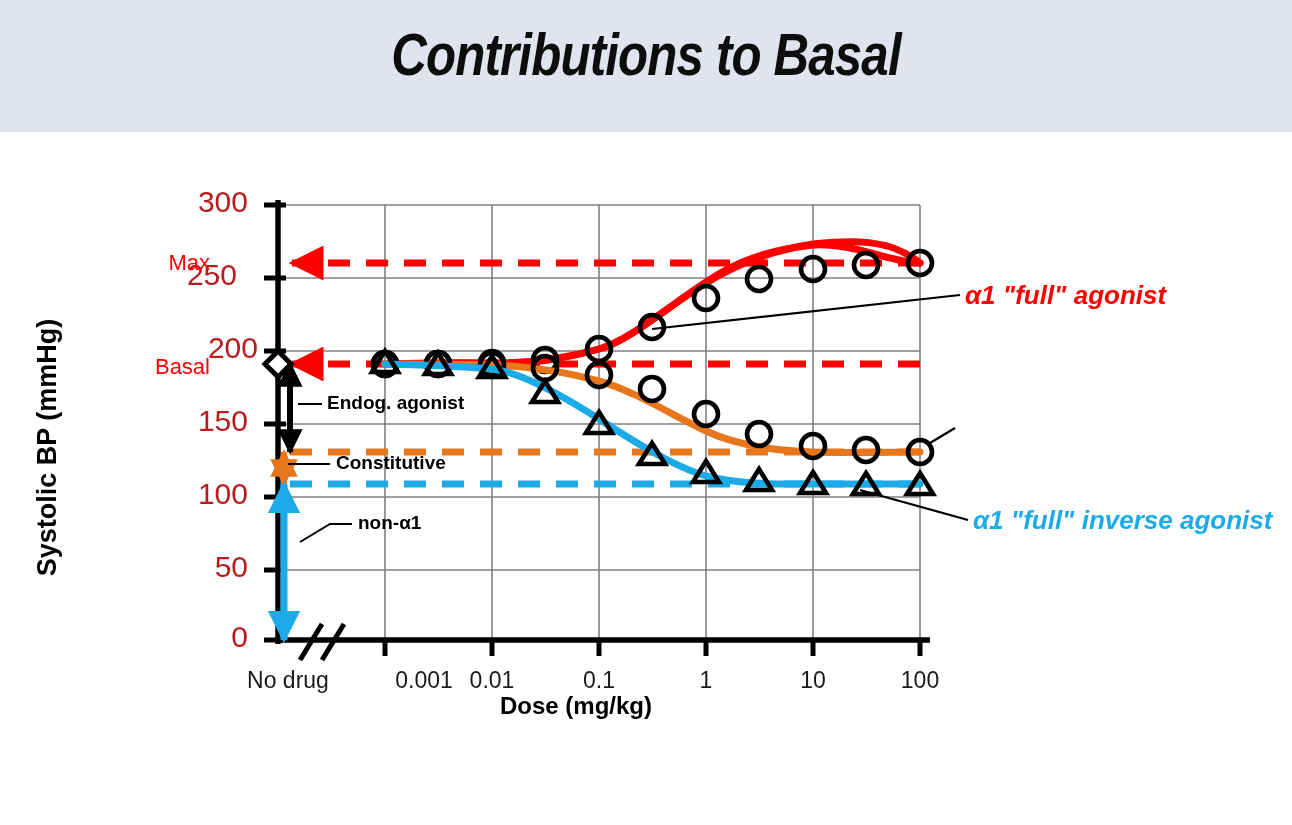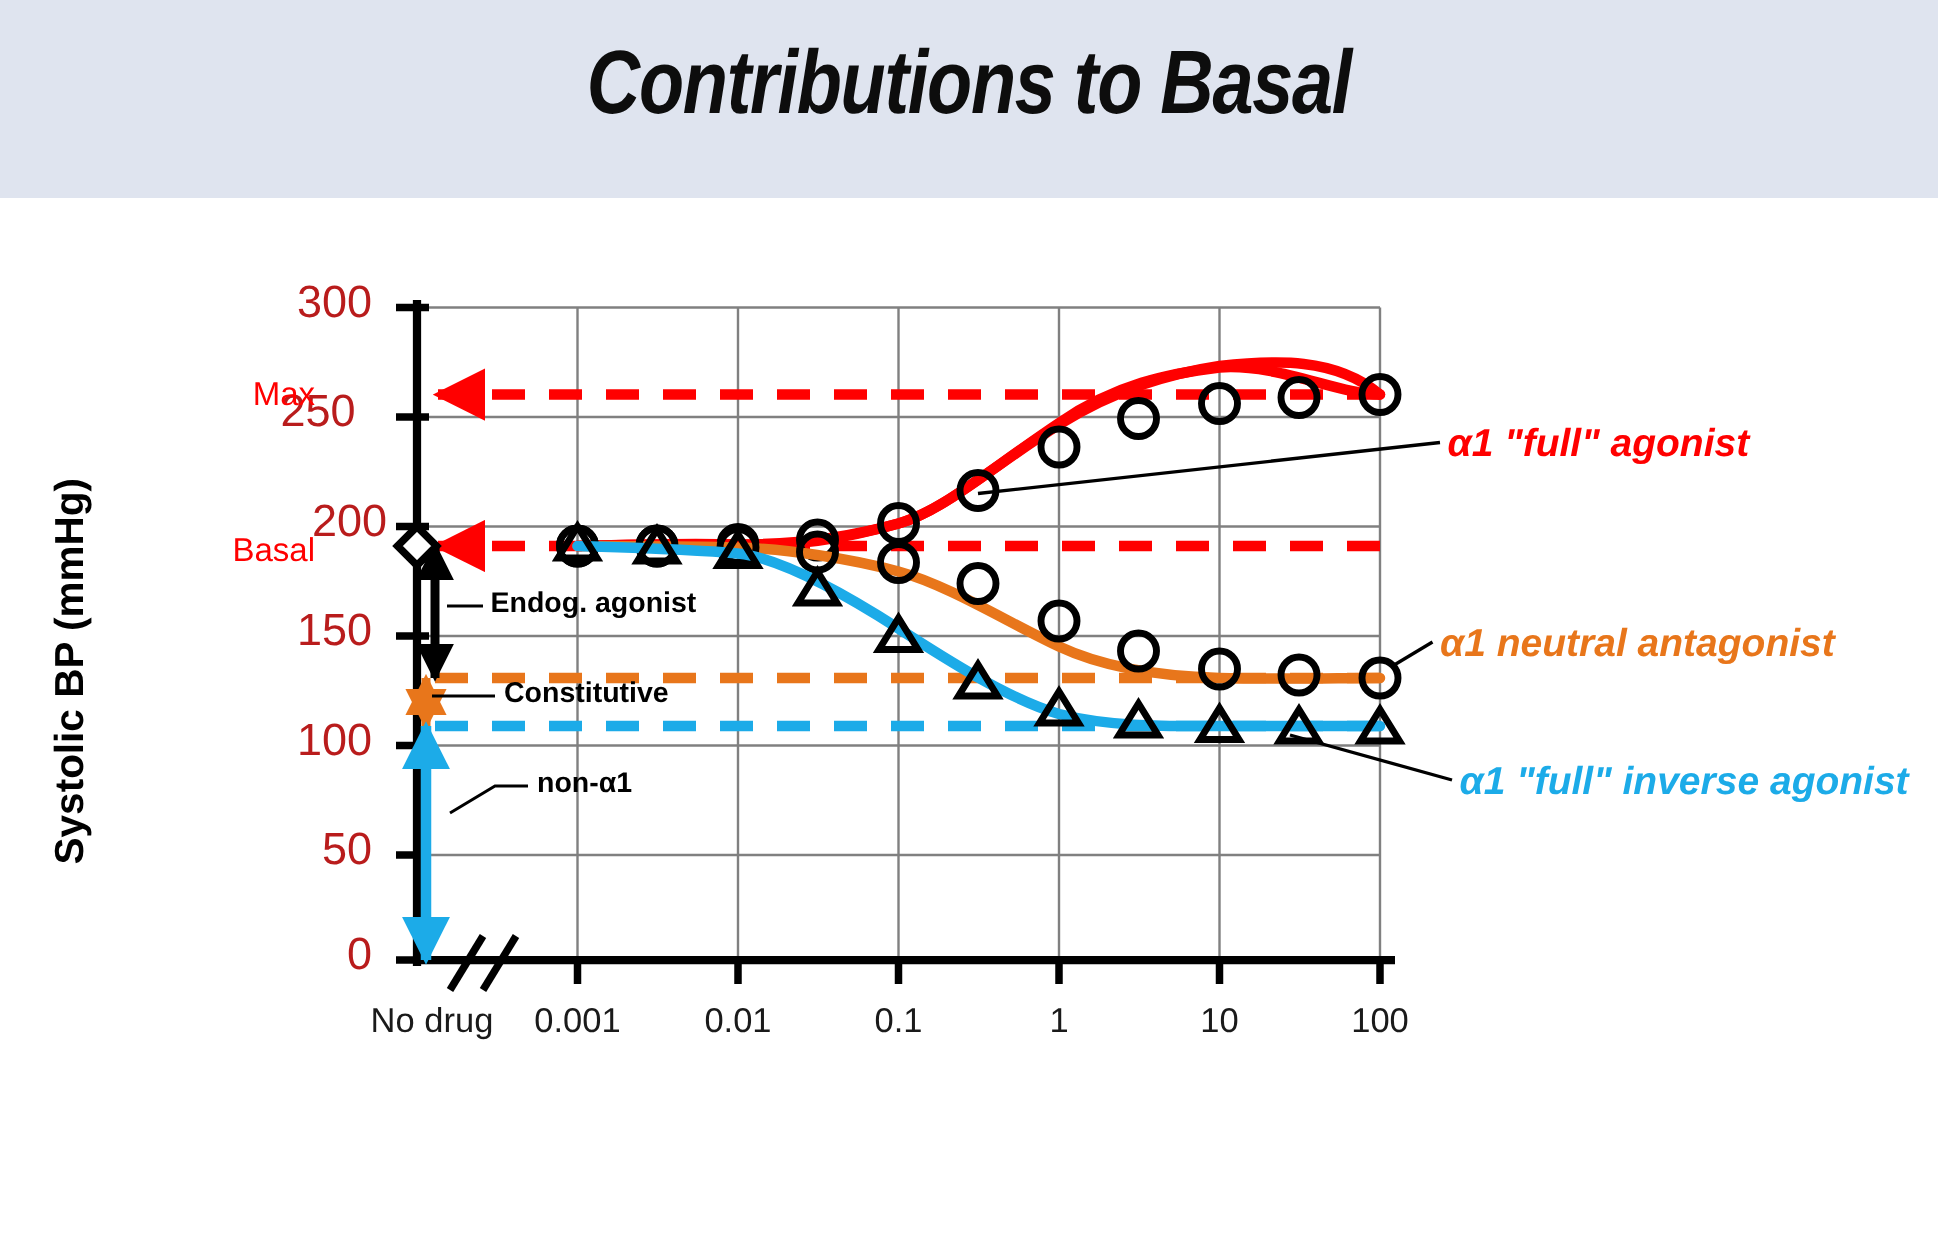--- a/index.html
+++ b/index.html
@@ -185,41 +185,41 @@
     </g>
 
     <g stroke="#000" stroke-width="2.2" fill="none">
       <line x1="652" y1="197" x2="960" y2="163"></line>
       <line x1="930" y1="311" x2="955" y2="296"></line>
       <line x1="860" y1="358" x2="968" y2="388"></line>
     </g>
   </svg>
 
   <div class="txt" id="y-axis-title">Systolic BP (mmHg)</div>
+  <div class="txt" id="x-axis-title">Dose (mg/kg)</div>
 
   <div class="ytick" style="left:178px;top:53px;">300</div>
   <div class="ytick" style="left:167px;top:126px;">250</div>
   <div class="ytick" style="left:188px;top:199px;">200</div>
   <div class="ytick" style="left:178px;top:272px;">150</div>
   <div class="ytick" style="left:178px;top:345px;">100</div>
   <div class="ytick" style="left:178px;top:418px;">50</div>
   <div class="ytick" style="left:178px;top:488px;">0</div>
 
   <div class="xtick" style="left:218px;top:535px;width:140px;">No drug</div>
-  <div class="xtick" style="left:325px;top:535px;width:120px;">0.001</div>
+  <div class="xtick" style="left:325px;top:535px;width:120px;padding-left:39px;">0.001</div>
   <div class="xtick" style="left:437px;top:535px;width:110px;">0.01</div>
   <div class="xtick" style="left:549px;top:535px;width:100px;">0.1</div>
   <div class="xtick" style="left:661px;top:535px;width:90px;">1</div>
   <div class="xtick" style="left:763px;top:535px;width:100px;">10</div>
   <div class="xtick" style="left:866px;top:535px;width:108px;">100</div>
 
   <div class="reflabel" style="left:100px;top:118px;width:110px;">Max</div>
   <div class="reflabel" style="left:100px;top:222px;width:110px;">Basal</div>
 
   <div class="annot" style="left:327px;top:260px;">Endog. agonist</div>
   <div class="annot" style="left:336px;top:320px;">Constitutive</div>
   <div class="annot" style="left:358px;top:380px;">non-α1</div>
 
   <div class="serieslabel" style="left:965px;top:148px;color:#ff0000;">α1 "full" agonist</div>
-  <div class="serieslabel" style="left:960px;top:281px;color:#e8761b;">α1 neutral antagonist</div>
   <div class="serieslabel" style="left:973px;top:373px;color:#1cabe8;">α1 "full" inverse agonist</div>
 
 </div>
 
 </body></html>

